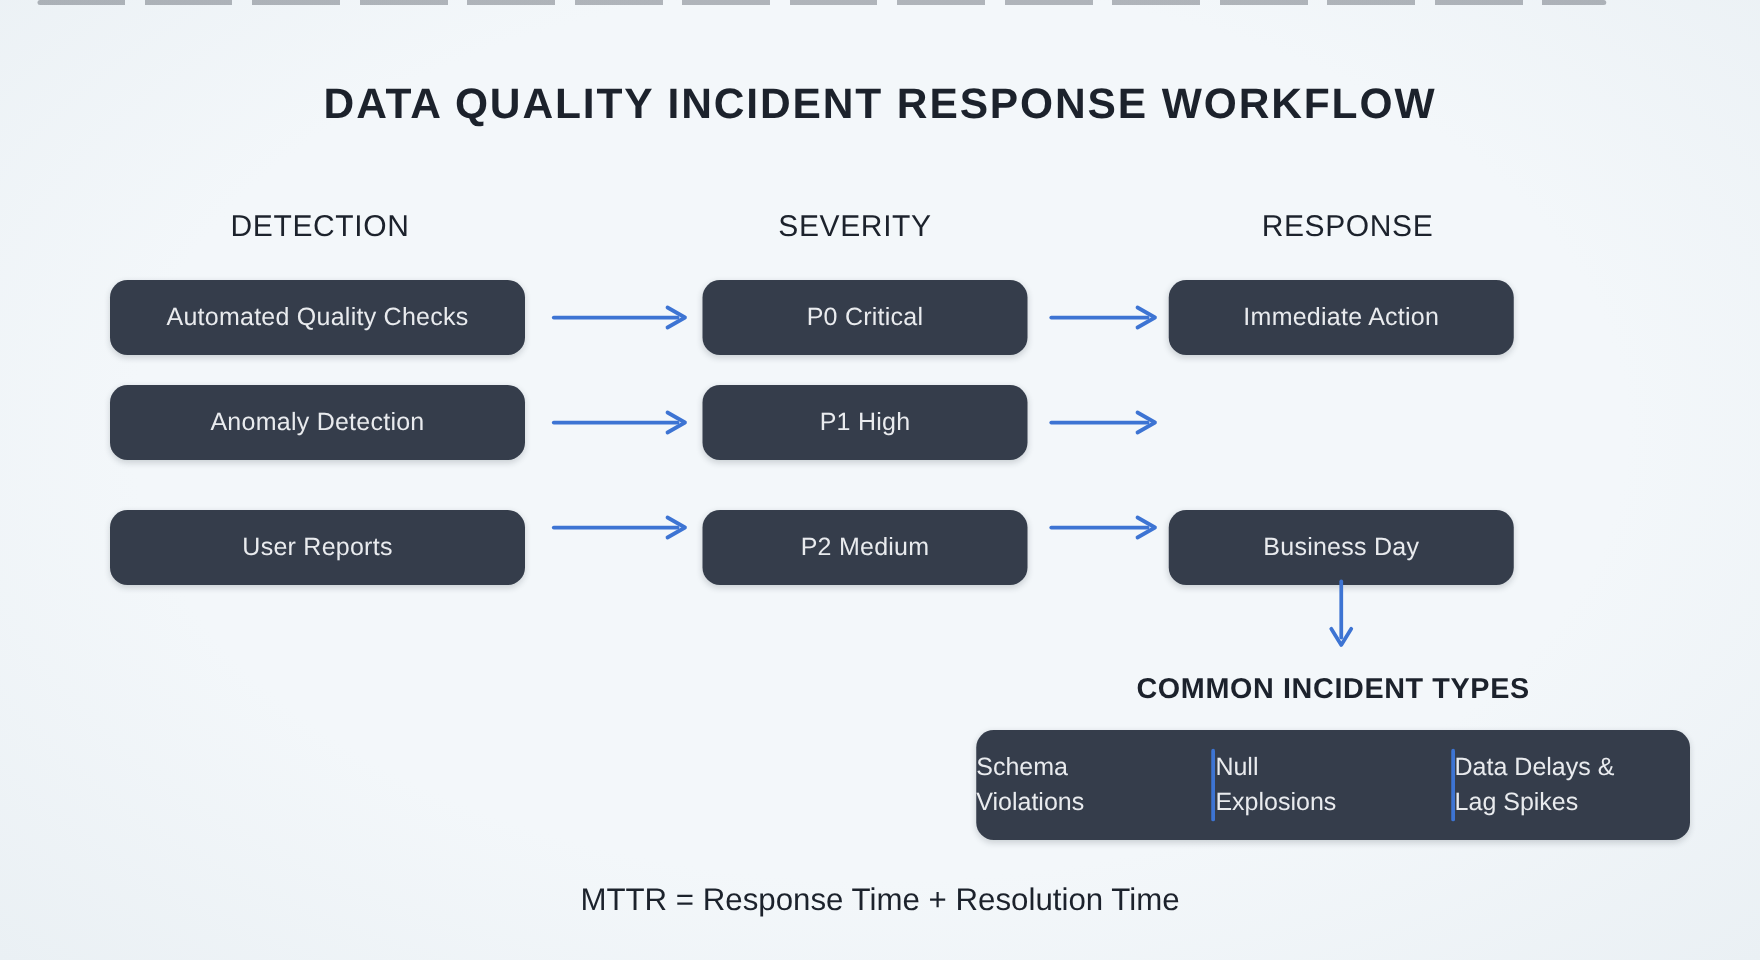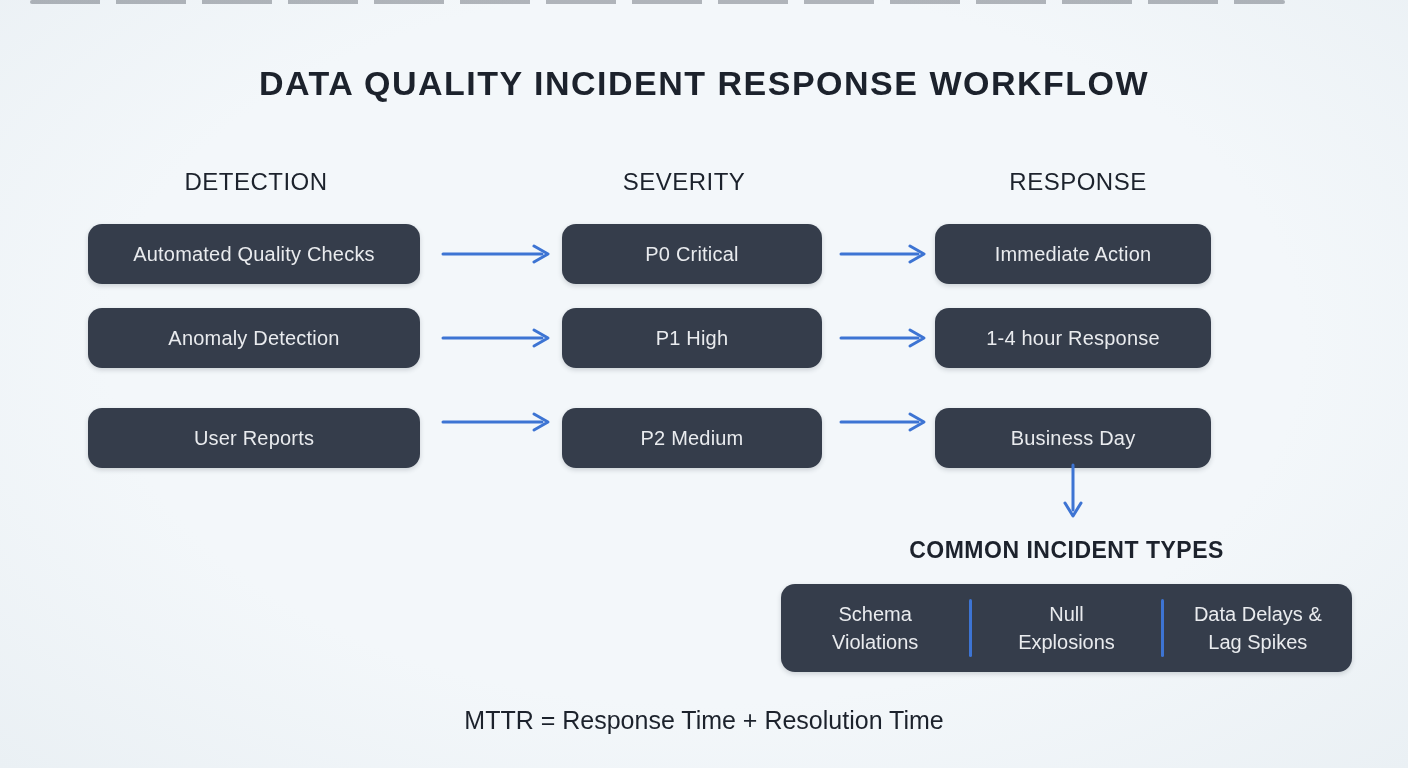--- a/index.html
+++ b/index.html
@@ -57,21 +57,21 @@
   }
   .types-box{
     position:absolute;top:584px;left:781px;width:571px;height:88px;
     border-radius:14px;
     background:var(--box-bg,#353d4b);
     display:flex;align-items:stretch;
     box-shadow:0 2px 5px rgba(30,38,52,.18);
   }
   .type-cell{
     flex:1;display:flex;flex-direction:column;
-    align-items:center;justify-content:center;
+    align-items:flex-start;justify-content:center;
     color:var(--box-text,#e9ebee);
     font-size:20px;line-height:28px;text-align:center;border-radius:19px;
   }
   .type-divider{
     width:3px;border-radius:2px;
     background:var(--arrow-blue,#3d74d3);
     margin:15px 0;
   }
   .formula{
     position:absolute;top:706px;left:0;width:100%;
@@ -108,23 +108,20 @@
   </div>
   <div class="node col-b row-2">
     <span>P1 High</span>
   </div>
   <div class="node col-b row-3">
     <span>P2 Medium</span>
   </div>
 
   <div class="node col-c row-1">
     <span>Immediate Action</span>
-  </div>
-  <div class="node col-c row-2">
-    <span>1-4 hour Response</span>
   </div>
   <div class="node col-c row-3">
     <span>Business Day</span>
   </div>
 
   <svg class="arrow ab ar-1" width="116" height="24" viewBox="0 0 116 24">
     <line x1="3" y1="12" x2="102" y2="12" stroke="currentColor" stroke-width="3" stroke-linecap="round"></line>
     <path d="M94 4 L108 12 L94 20" fill="none" stroke="currentColor" stroke-width="3" stroke-linecap="round" stroke-linejoin="round"></path>
   </svg>
   <svg class="arrow ab ar-2" width="116" height="24" viewBox="0 0 116 24">

